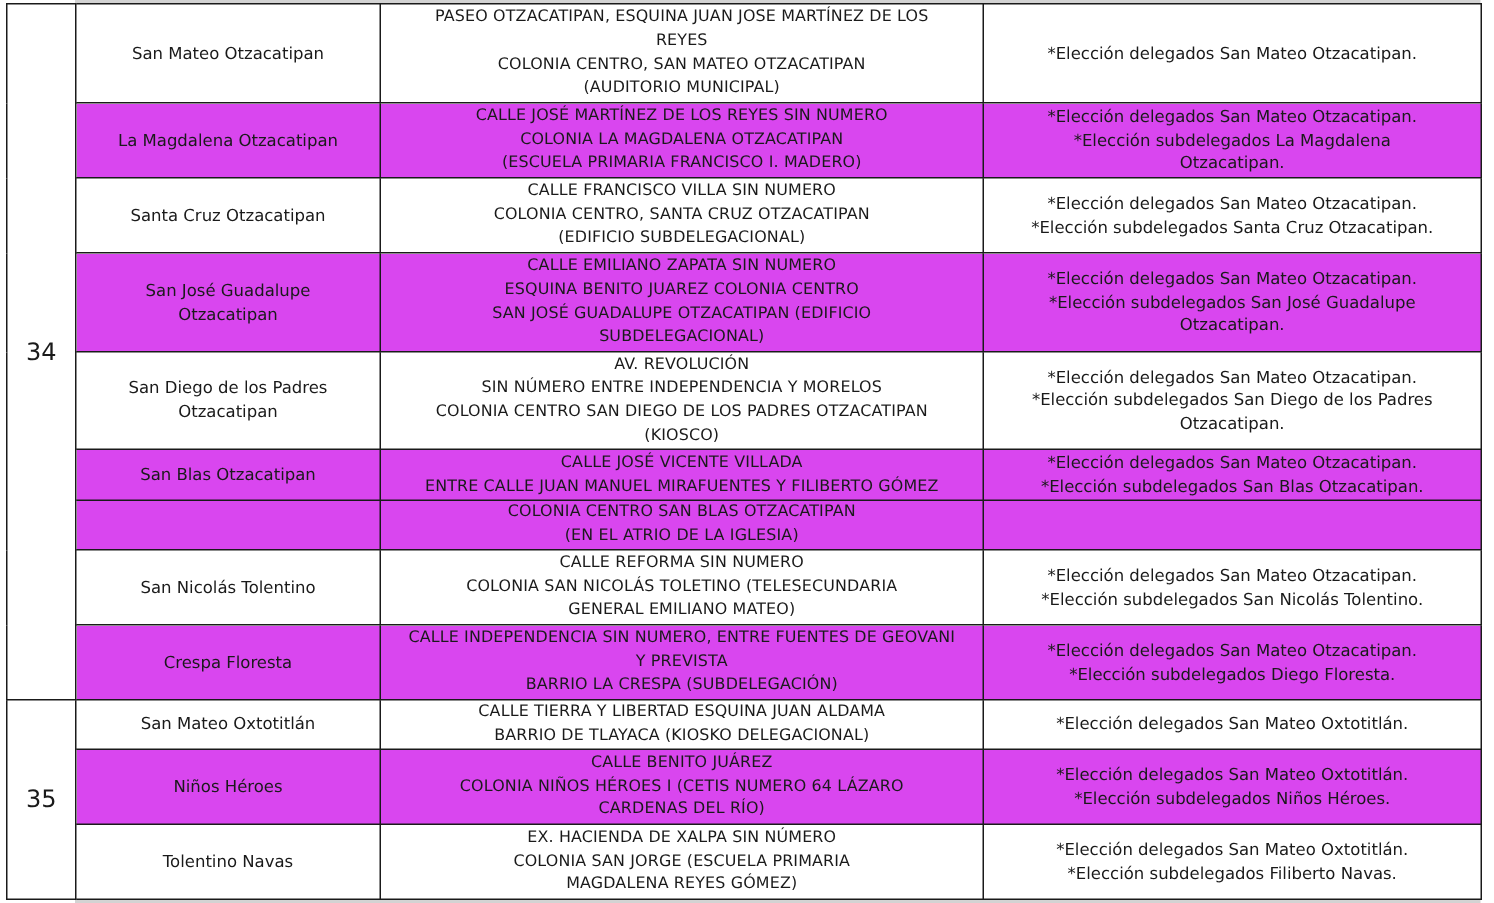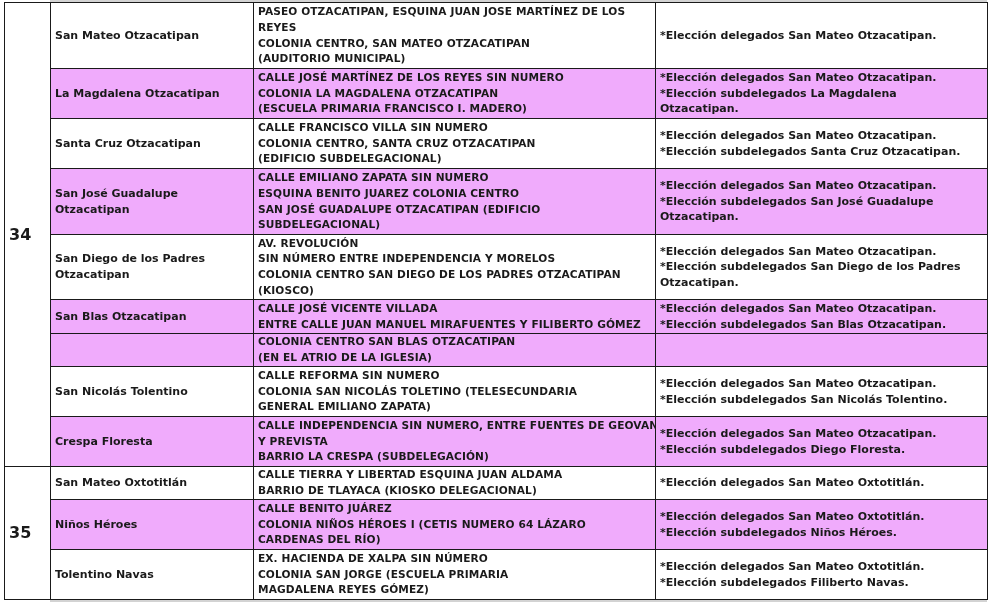--- a/index.html
+++ b/index.html
@@ -1,24 +1,24 @@
 <!DOCTYPE html>
 <html><head>
 <meta charset="utf-8">
 <style>
   html, body { margin:0; padding:0; background:#ffffff; }
   body { width:996px; height:602px; overflow:hidden; position:relative;
          font-family:"DejaVu Sans", sans-serif; color:#1a1a1a; }
   .tbl { position:absolute; left:4px; top:2px; width:983px; }
   table { border-collapse:collapse; table-layout:fixed; width:983px; }
-  td { border:1.6px solid #1a1a1a; text-align:left; vertical-align:middle;
-       font-size:11px; line-height:15.6px; padding:0 4px; overflow:hidden;font-weight:bold; }
+  td { border:1.6px solid #1a1a1a; text-align:center; vertical-align:middle;
+       font-size:11px; line-height:15.6px; padding:0 4px; overflow:hidden; }
   td.addr { font-size:10.6px; letter-spacing:0.1px; }
   td.sec { background:#ffffff; font-size:16px; }
-  tr.gray td.c { background:#f0abfc; }
+  tr.gray td.c { background:#d946ef; }
   tr.white td.c { background:#ffffff; }
   .line { display:block; white-space:nowrap; }
   .topstrip { position:absolute; left:50px; top:0; width:937px; height:2px; background:#d3d3d3; }
   .botstrip { position:absolute; left:50px; top:600px; width:937px; height:2px; background:#d3d3d3; }
 </style>
 </head>
 <body>
 
 <div class="topstrip"></div>
 <div class="tbl">
@@ -133,21 +133,21 @@
             <span class="line"></span>
           </td>
         </tr>
         <tr class="white" style="height: 50px;">
           <td class="c loc">
             <span class="line">San Nicolás Tolentino</span>
           </td>
           <td class="c addr">
             <span class="line">CALLE REFORMA SIN NUMERO</span>
             <span class="line">COLONIA SAN NICOLÁS TOLETINO  (TELESECUNDARIA</span>
-            <span class="line">GENERAL EMILIANO ZAPATA)</span>
+            <span class="line">GENERAL EMILIANO MATEO)</span>
           </td>
           <td class="c elec">
             <span class="line">*Elección delegados San Mateo Otzacatipan.</span>
             <span class="line">*Elección subdelegados San Nicolás Tolentino.</span>
           </td>
         </tr>
         <tr class="gray" style="height: 50px;">
           <td class="c loc">
             <span class="line">Crespa Floresta</span>
           </td>

